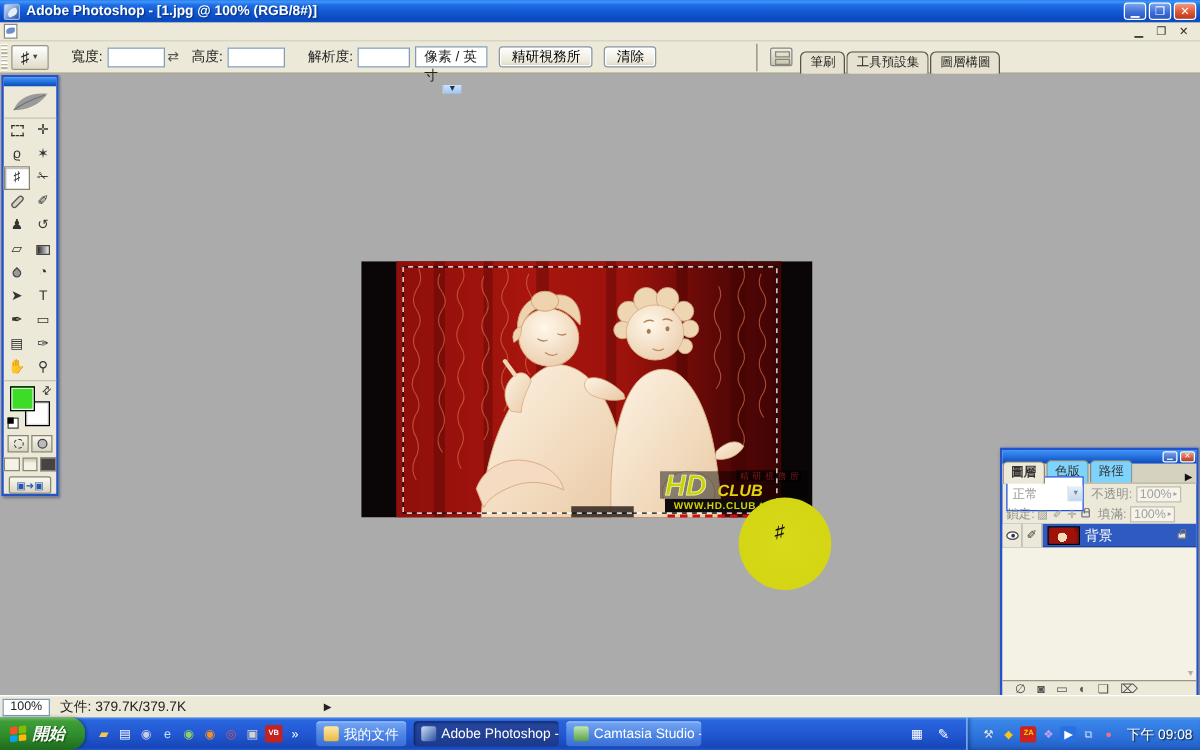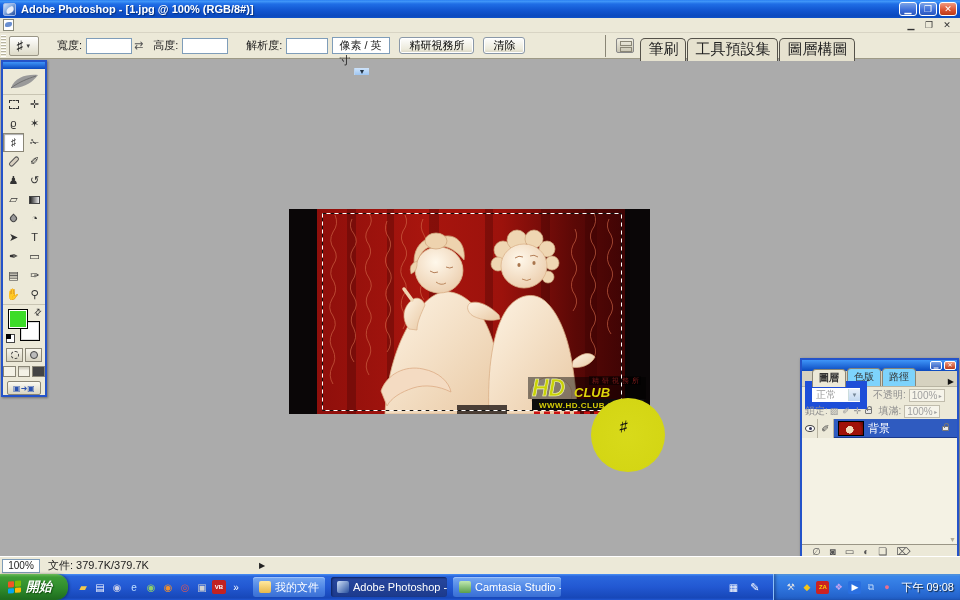--- a/index.html
+++ b/index.html
@@ -46,21 +46,21 @@
   .dd .dd-btn{width:15px;height:15px;background:linear-gradient(#cfe4fb,#9dc5f2);border-left:1px solid #bcd4ee;
     font-size:7px;color:#234;display:flex;align-items:center;justify-content:center;}
   .xp-btn{height:17px;margin-left:9px;padding:0 9px;border:1px solid #8a98a8;border-radius:3px;font-size:11px;
     background:linear-gradient(#fefefe,#eceadb 75%,#d8d4c0);box-shadow:inset 0 0 0 1px #fff;white-space:nowrap;}
   .vsep{width:1px;height:22px;background:#8a8676;margin:0 8px 0 80px;}
   .well-icon{width:18px;height:15px;border:1px solid #888;border-radius:2px;margin:0 6px 0 2px;
     background:linear-gradient(#f0eee2,#c9c5b2);position:relative;}
   .well-icon::before,.well-icon::after{content:"";position:absolute;left:3px;width:10px;height:3px;border:1px solid #8a8676;}
   .well-icon::before{top:2px;} .well-icon::after{top:8px;}
   .well-tab{display:inline-block;padding:1px 7px 2px;border:1px solid #55524a;border-bottom:none;
-    border-radius:5px 5px 0 0;background:#e6e2cf;font-size:15px;margin-right:1px;position:relative;top:4px;}
+    border-radius:5px 5px 0 0;background:#e6e2cf;font-size:10px;margin-right:1px;position:relative;top:4px;}
 
   
   #toolbox{position:absolute;left:1px;top:60px;width:46px;height:337px;background:#ece9d8;
     border:2px solid #2453c9;box-shadow:1px 1px 2px rgba(0,0,0,.35);}
   #toolbox .tb-title{height:7px;background:linear-gradient(180deg,#3f95f8,#0b49be);}
   #toolbox .feather{height:26px;display:flex;align-items:center;justify-content:center;border-bottom:1px solid #c8c4b2;}
   #tool-grid{display:grid;grid-template-columns:21px 21px;}
   .tool{height:19px;display:flex;align-items:center;justify-content:center;color:#333;}
   .tool.sel{background:#fff;border:1px solid #8a8676;box-shadow:inset 1px 1px 1px #aaa;}
   .tool .tg{font-size:11px;line-height:11px;}
@@ -95,27 +95,27 @@
   #crop-cursor{position:absolute;left:620px;top:417px;font-size:15px;font-weight:bold;color:#111;transform:rotate(8deg);}
 
   
   #layers{position:absolute;left:800px;top:358px;width:159px;height:202px;background:#ece9d8;
     border:2px solid #2453c9;box-shadow:1px 1px 3px rgba(0,0,0,.35);display:flex;flex-direction:column;font-size:10px;}
   .lp-title{height:11px;background:linear-gradient(180deg,#3f95f8,#0b49be);display:flex;justify-content:flex-end;
     align-items:center;gap:2px;padding-right:1px;}
   .lp-btn{width:12px;height:9px;border:1px solid #fff;border-radius:2px;color:#fff;font-size:6px;line-height:7px;
     text-align:center;background:linear-gradient(#7ba4e8,#2c57bd);}
   .lp-btn.close{background:linear-gradient(#f09a80,#bc3a18);}
-  .lp-tabs{height:16px;background:#d6d2c0;display:flex;align-items:flex-end;padding-left:10px;border-bottom:1px solid #b8b4a2;}
+  .lp-tabs{height:16px;background:#d6d2c0;display:flex;align-items:flex-end;padding-left:0;border-bottom:1px solid #b8b4a2;}
   .lp-tab{padding:1px 6px 2px;border:1px solid #8a8676;border-bottom:none;border-radius:4px 4px 0 0;
     background:#7dd3fc;margin-right:1px;font-size:10px;color:#333;}
   .lp-tab.active{background:#ece9d8;font-weight:bold;position:relative;top:1px;}
   .lp-menu-arrow{margin-left:auto;margin-right:3px;font-size:8px;color:#111;}
   .lp-row{display:flex;align-items:center;height:16px;padding:0 3px;color:#8f8f8f;}
-  .lp-select{width:62px;height:28px;border:7px solid #1d4ed8;background:#fff;display:flex;align-items:center;}
+  .lp-select{width:62px;height:28px;border:1px solid #1d4ed8;background:#fff;display:flex;align-items:center;}
   .lp-select .txt{flex:1;padding-left:4px;color:#999;}
   .lp-select .arr{width:12px;height:12px;background:linear-gradient(#e8f0fa,#c2d8f0);border-left:1px solid #cdd;
     font-size:6px;text-align:center;line-height:12px;color:#789;}
   .lp-val{width:36px;height:13px;border:1px solid #c0bcac;background:#f6f4ea;color:#a0a0a0;
     display:flex;align-items:center;justify-content:space-between;padding:0 2px;margin-left:3px;}
   .lock-ic{margin:0 2px;font-size:9px;color:#999;}
   .layer-row{height:19px;background:#2f5bc0;display:flex;align-items:center;border-bottom:1px solid #1a3a90;}
   .lr-cell{width:16px;height:19px;background:#ece9d8;border-right:1px solid #b8b4a2;display:flex;align-items:center;justify-content:center;}
   .eye{position:relative;width:10px;height:7px;border:1px solid #444;border-radius:50%;background:#fff;}
   .eye::after{content:"";position:absolute;left:3px;top:1.5px;width:3px;height:3px;background:#335;border-radius:50%;}

